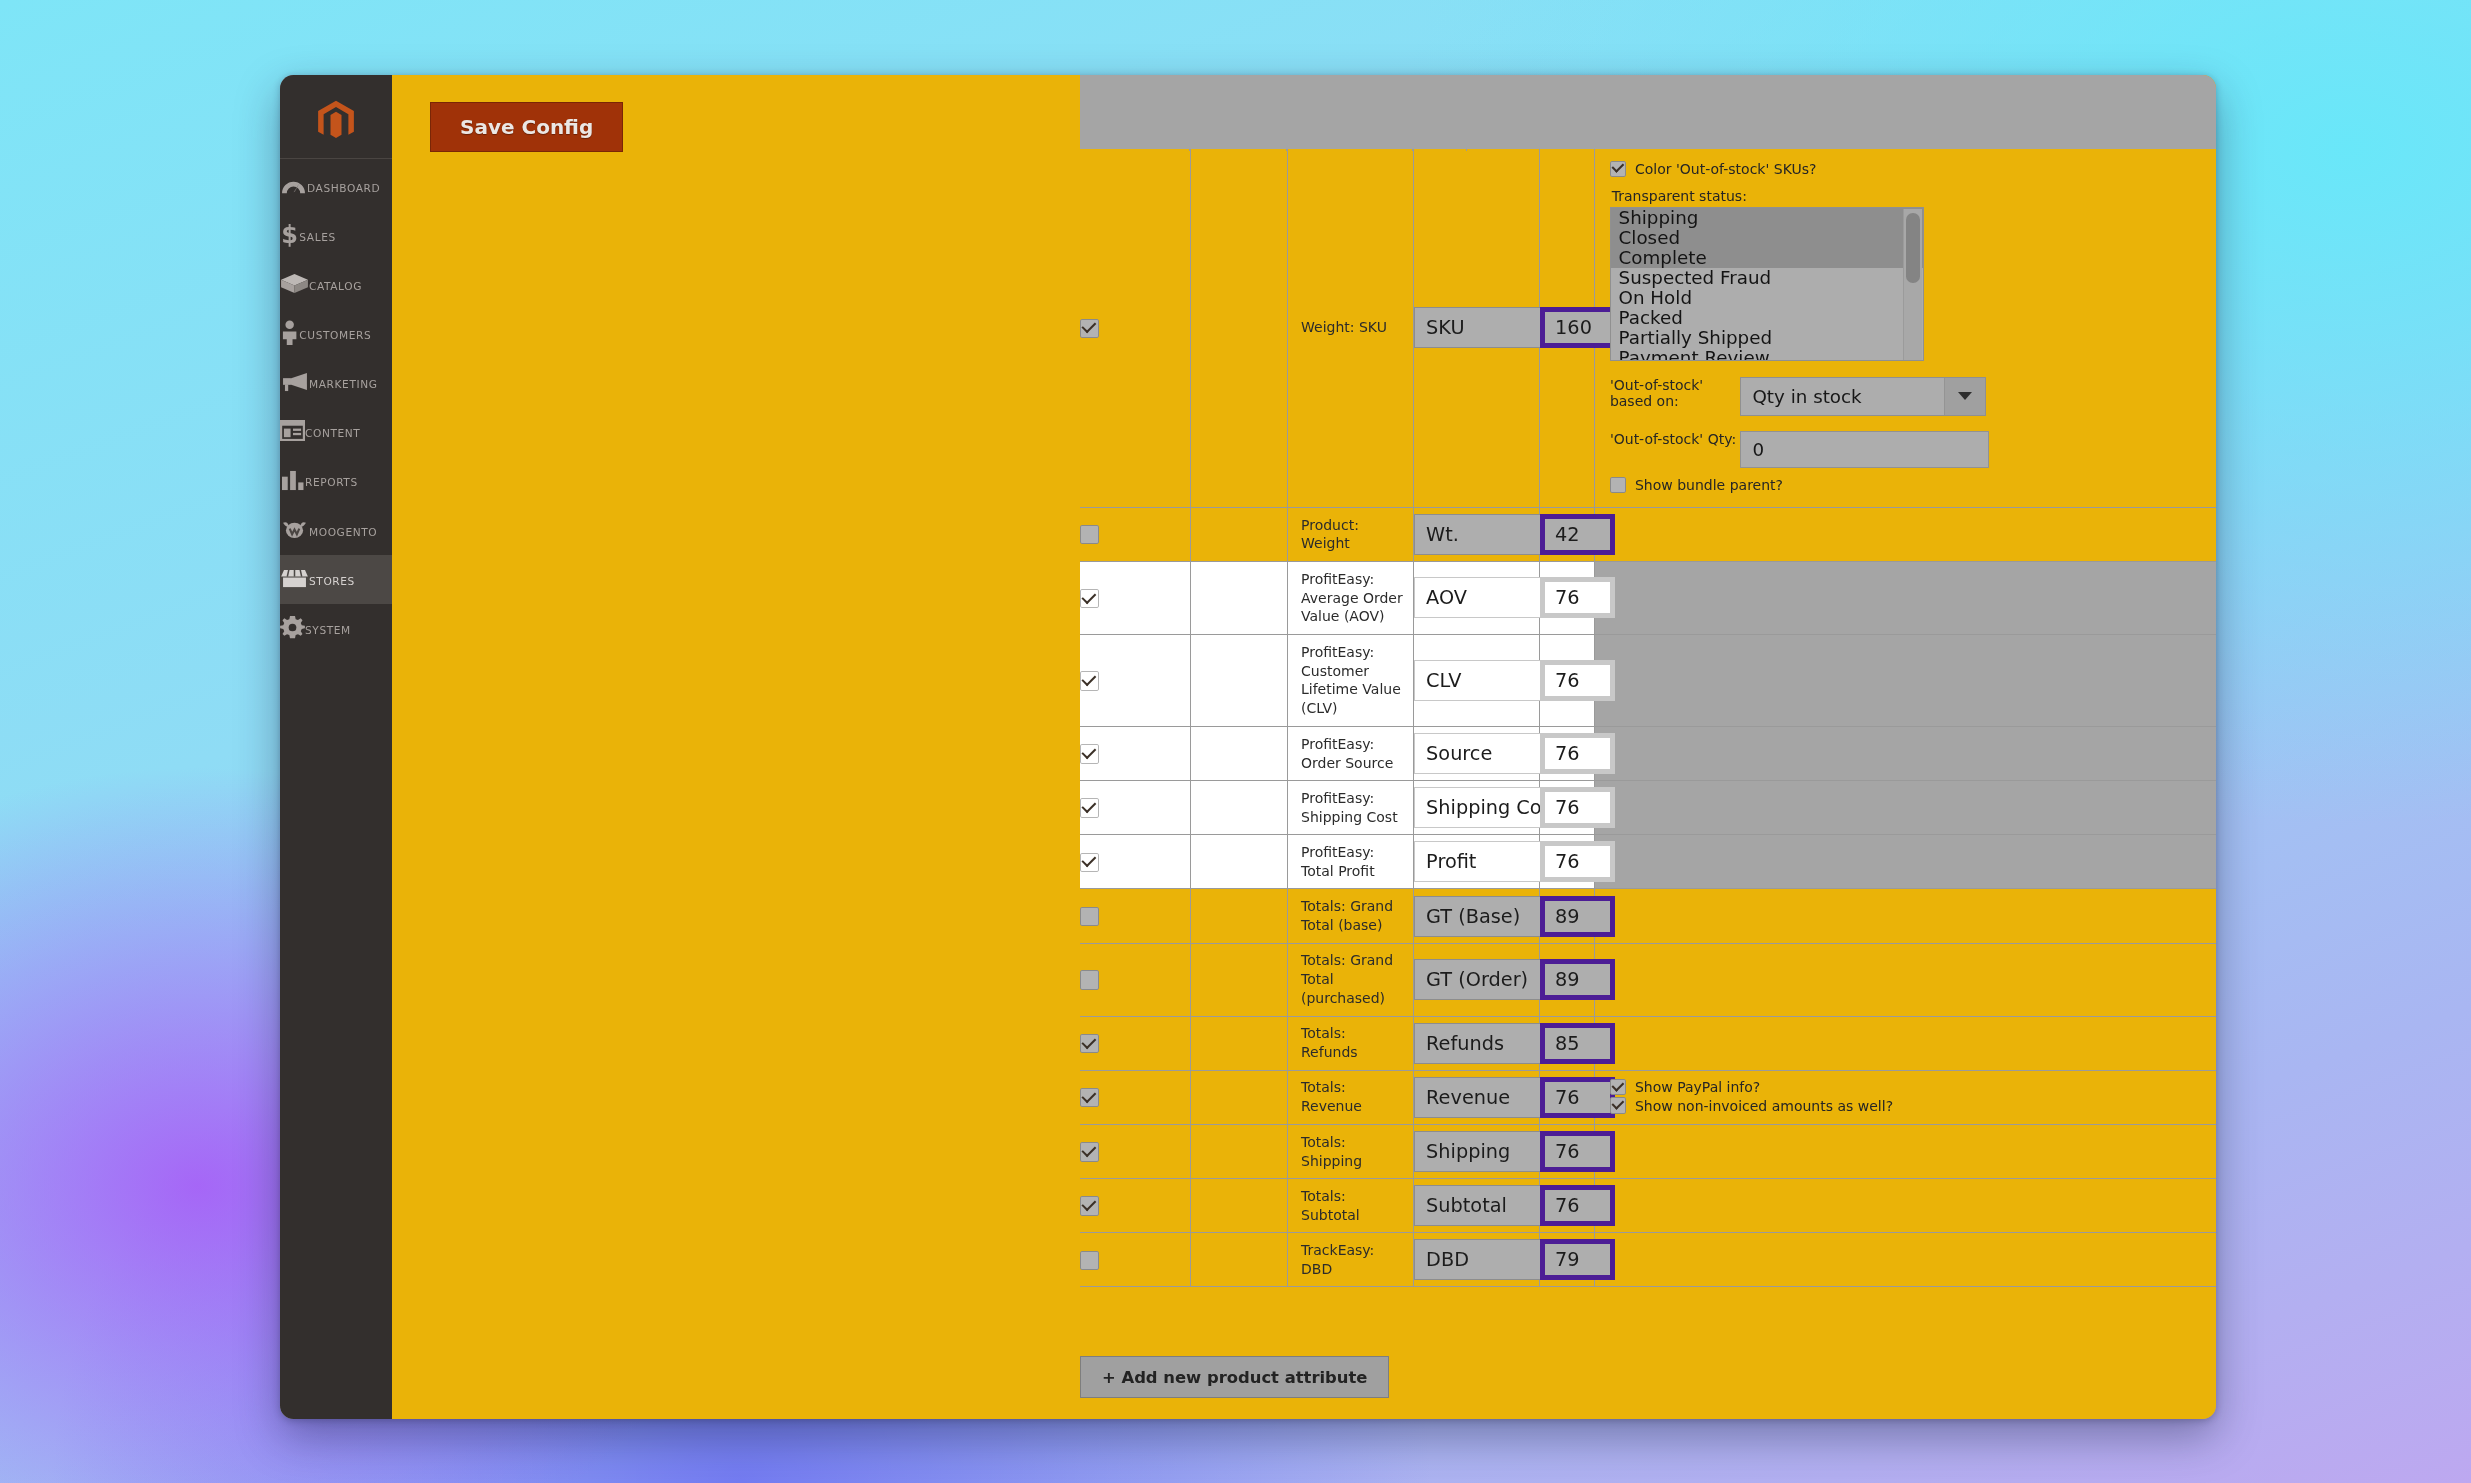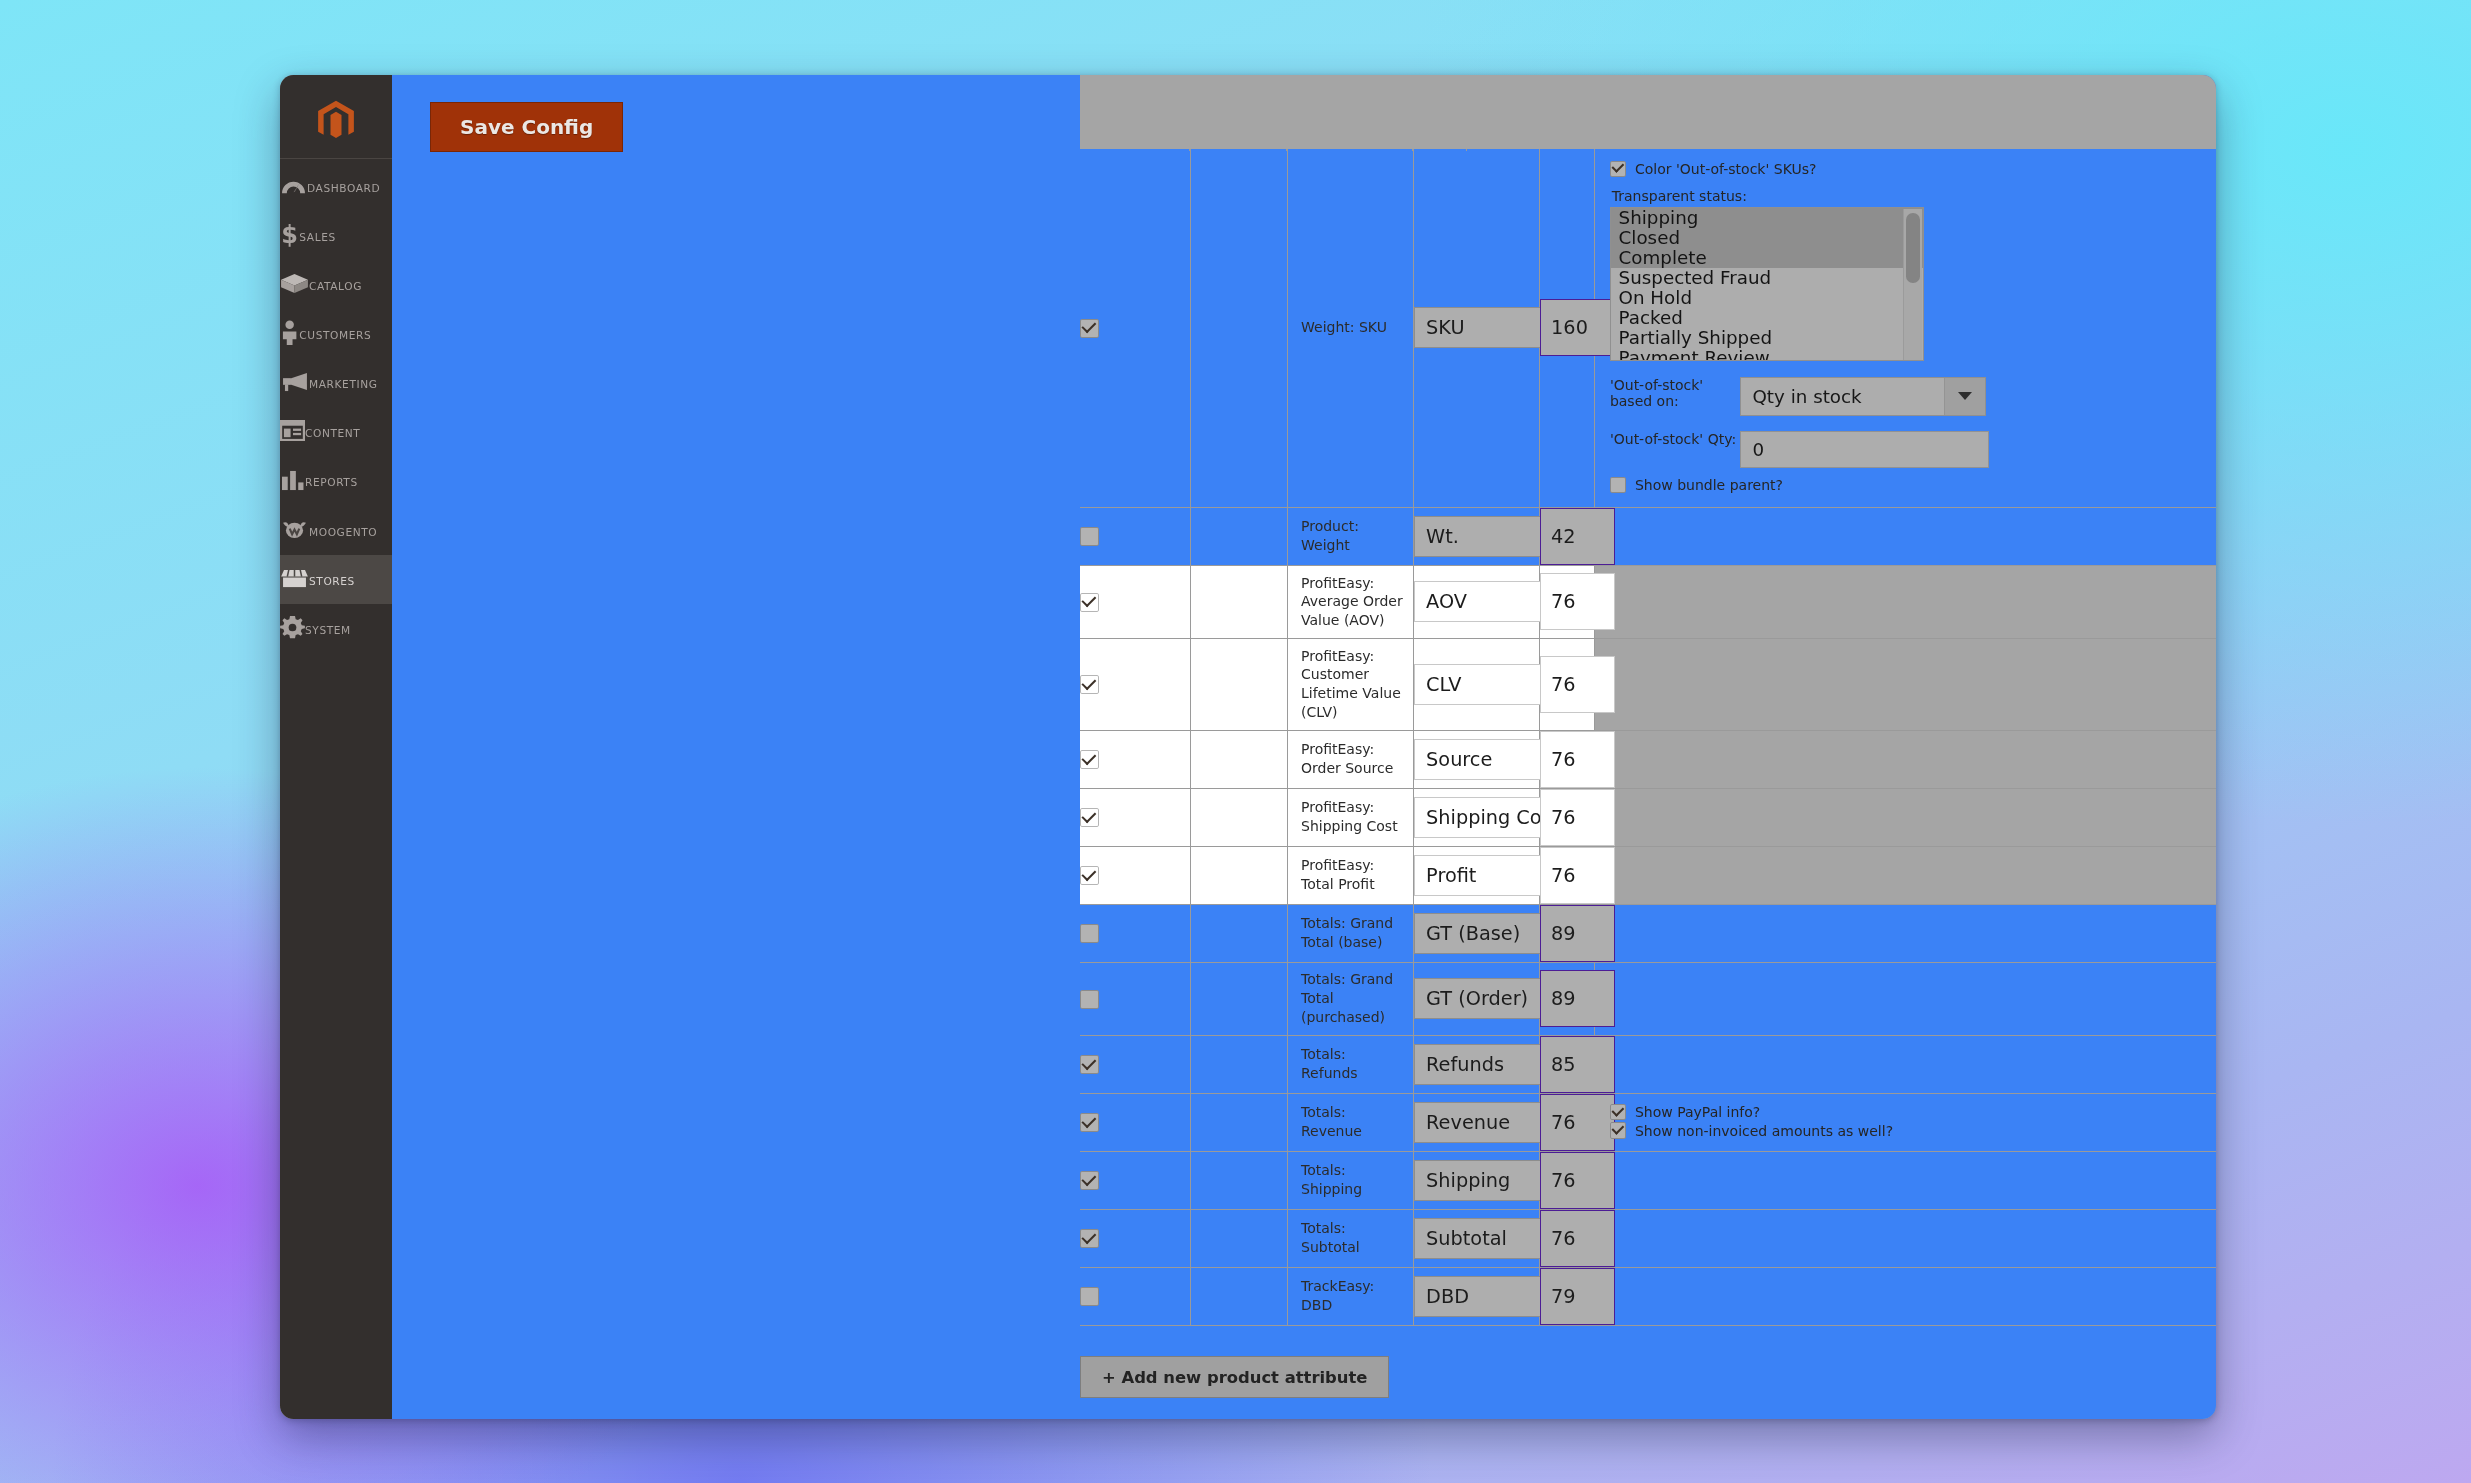--- a/index.html
+++ b/index.html
@@ -59,21 +59,21 @@
   .nav-label {
     font-size: 10.6px; letter-spacing: 0.6px;
     color: #a7a19e;
     font-family: "DejaVu Sans", "Liberation Sans", sans-serif;
   }
   .nav-item.active .nav-label { color: #d6d2d0; }
 
   
   #content {
     flex: 1 1 auto;
-    background: #3b82f6;
+    background: #eab308;
     position: relative;
     overflow: hidden;
   }
 
   #save-config-button {
     position: absolute;
     left: 38px; top: 27px;
     background: #a03208;
     color: #ebe7e4;
     border: 1px solid #7a2606;
@@ -134,23 +134,23 @@
 
   .txt-input {
     width: 151px; height: 41px;
     background: #aeaeae;
     border: 1px solid #8d8d8d;
     font-size: 19.3px; color: #1c1c1c;
     padding: 0 11.6px;
     font-family: "DejaVu Sans", "Liberation Sans", sans-serif;
   }
   .num-input {
-    width: 75px; height: 57px;
+    width: 75px; height: 41px;
     background: #aeaeae;
-    border: 1px solid #4c1d95;
+    border: 5px solid #4c1d95;
     font-size: 19.3px; color: #1c1c1c;
     padding: 0 10.6px;
     font-family: "DejaVu Sans", "Liberation Sans", sans-serif;
   }
   .inp-cell { padding: 8.7px 0 8.7px 9.7px; }
   .num-cell { padding: 8.7px 0 8.7px 8.7px; }
 
   
   tr.hl td {
     background: #ffffff;

